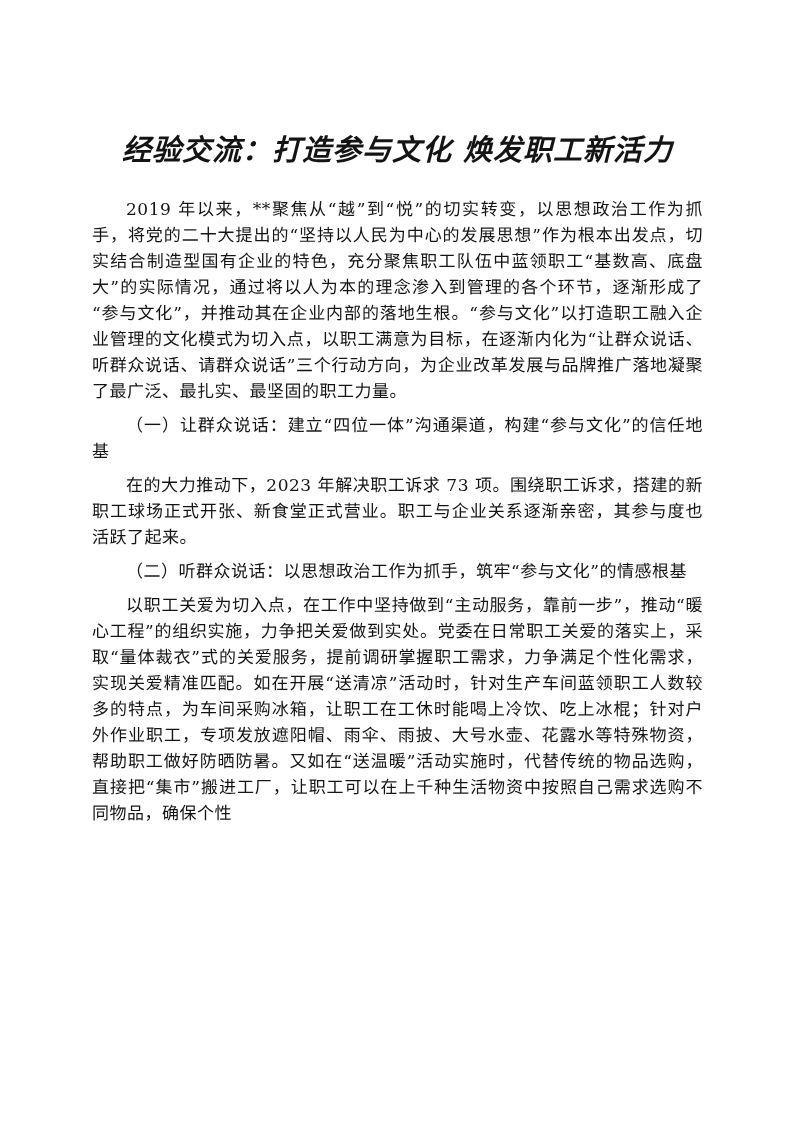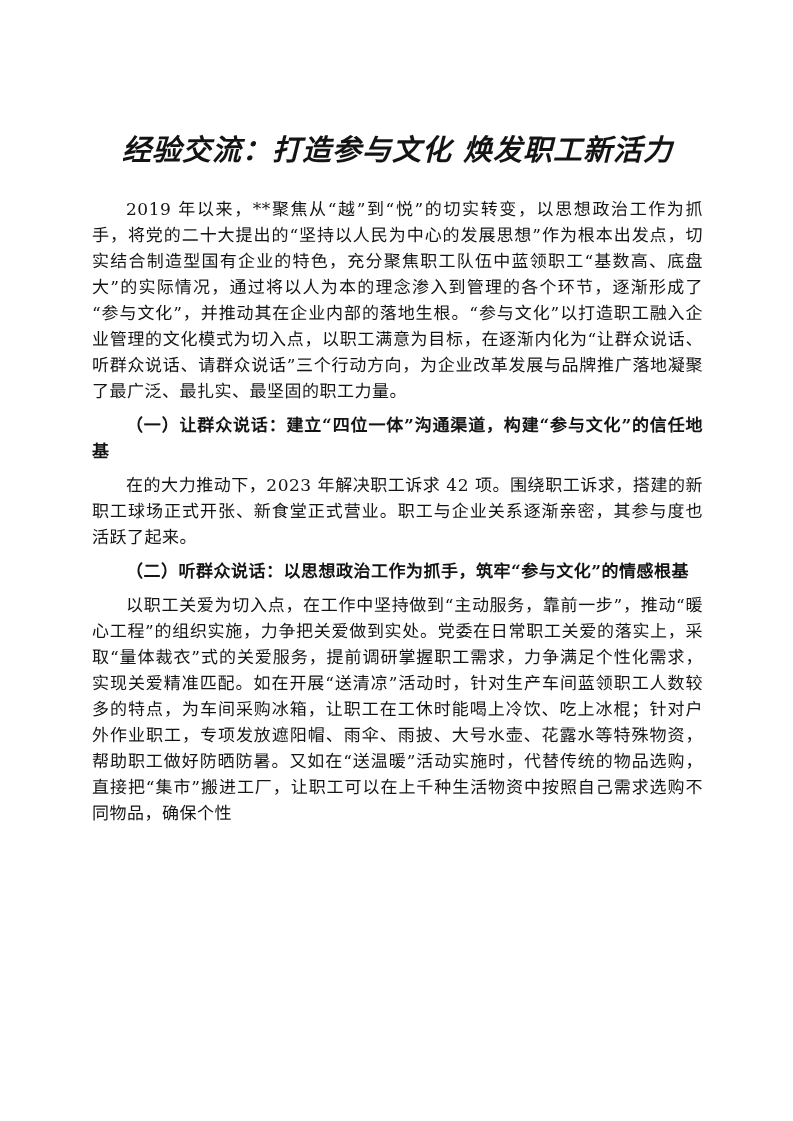--- a/index.html
+++ b/index.html
@@ -35,38 +35,38 @@
   .para {
     margin: 0 0 8px 0;
     font-size: 17px;
     line-height: 26px;
     text-align: justify;
     text-indent: 2em;
     letter-spacing: 0.5px;
     word-break: break-all;
   }
   .para.heading {
-    font-weight: 700;
+    font-weight: 400;
     margin: 8px 0 8px 0;
   }
   .para:last-child {
     margin-bottom: 8px;
   }
 </style>
 </head>
 <body>
 
 <div class="page">
   <div class="content">
     <h1 class="doc-title">经验交流：打造参与文化 焕发职工新活力</h1>
 
     <p class="para">2019 年以来，**聚焦从“越”到“悦”的切实转变，以思想政治工作为抓手，将党的二十大提出的“坚持以人民为中心的发展思想”作为根本出发点，切实结合制造型国有企业的特色，充分聚焦职工队伍中蓝领职工“基数高、底盘大”的实际情况，通过将以人为本的理念渗入到管理的各个环节，逐渐形成了“参与文化”，并推动其在企业内部的落地生根。“参与文化”以打造职工融入企业管理的文化模式为切入点，以职工满意为目标，在逐渐内化为“让群众说话、听群众说话、请群众说话”三个行动方向，为企业改革发展与品牌推广落地凝聚了最广泛、最扎实、最坚固的职工力量。</p>
 
     <p class="para heading">（一）让群众说话：建立“四位一体”沟通渠道，构建“参与文化”的信任地基</p>
 
 
-    <p class="para">在的大力推动下，2023 年解决职工诉求 42 项。围绕职工诉求，搭建的新职工球场正式开张、新食堂正式营业。职工与企业关系逐渐亲密，其参与度也活跃了起来。</p>
+    <p class="para">在的大力推动下，2023 年解决职工诉求 73 项。围绕职工诉求，搭建的新职工球场正式开张、新食堂正式营业。职工与企业关系逐渐亲密，其参与度也活跃了起来。</p>
 
     <p class="para heading">（二）听群众说话：以思想政治工作为抓手，筑牢“参与文化”的情感根基</p>
 
     <p class="para">以职工关爱为切入点，在工作中坚持做到“主动服务，靠前一步”，推动“暖心工程”的组织实施，力争把关爱做到实处。党委在日常职工关爱的落实上，采取“量体裁衣”式的关爱服务，提前调研掌握职工需求，力争满足个性化需求，实现关爱精准匹配。如在开展“送清凉”活动时，针对生产车间蓝领职工人数较多的特点，为车间采购冰箱，让职工在工休时能喝上冷饮、吃上冰棍；针对户外作业职工，专项发放遮阳帽、雨伞、雨披、大号水壶、花露水等特殊物资，帮助职工做好防晒防暑。又如在“送温暖”活动实施时，代替传统的物品选购，直接把“集市”搬进工厂，让职工可以在上千种生活物资中按照自己需求选购不同物品，确保个性</p>
   </div>
 </div>
 
 </body></html>

